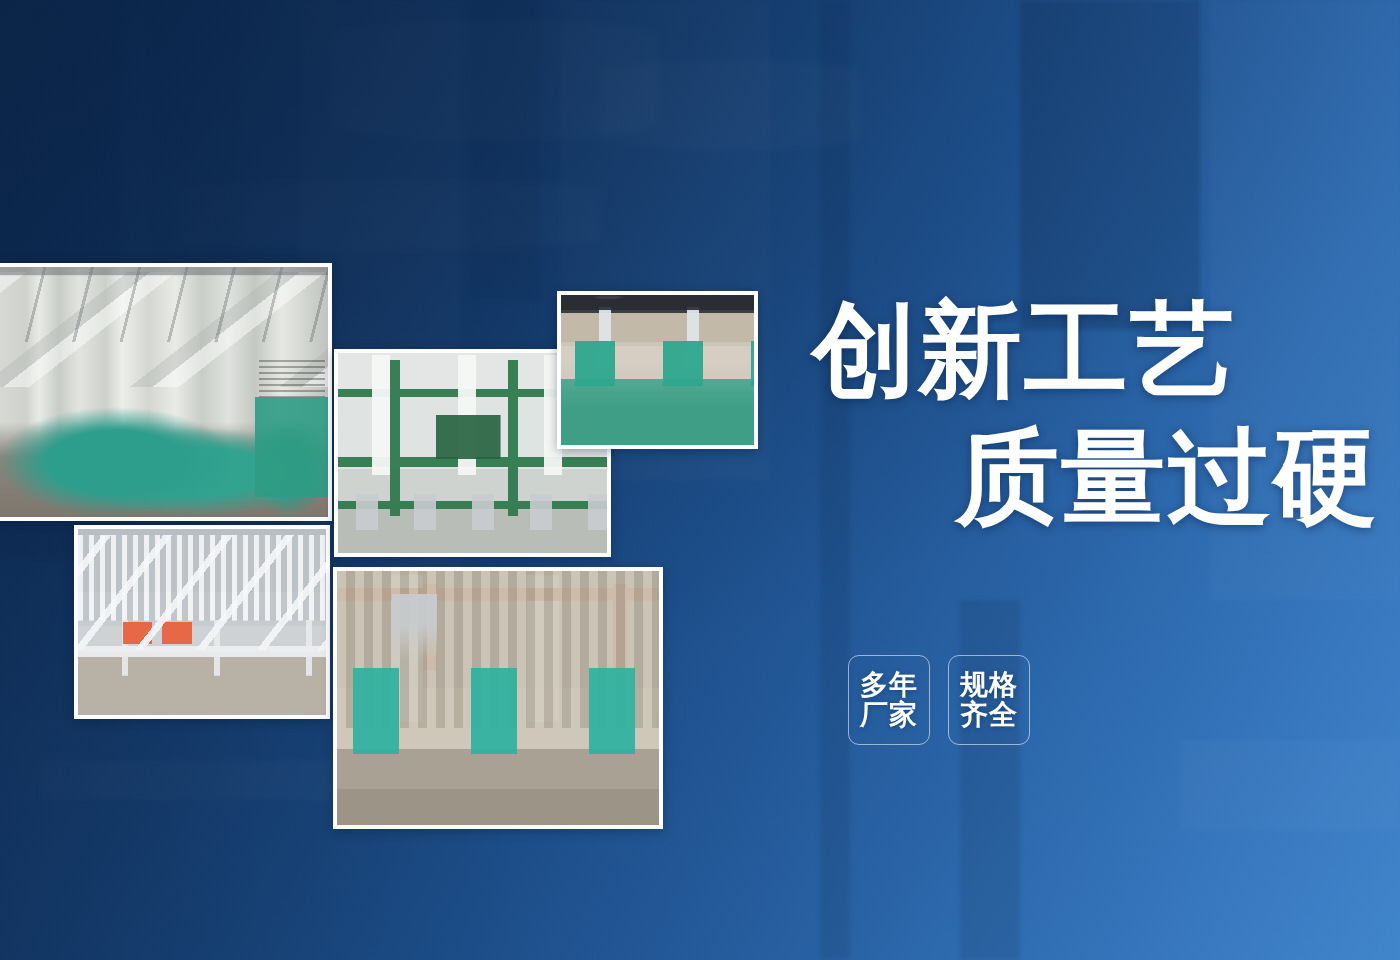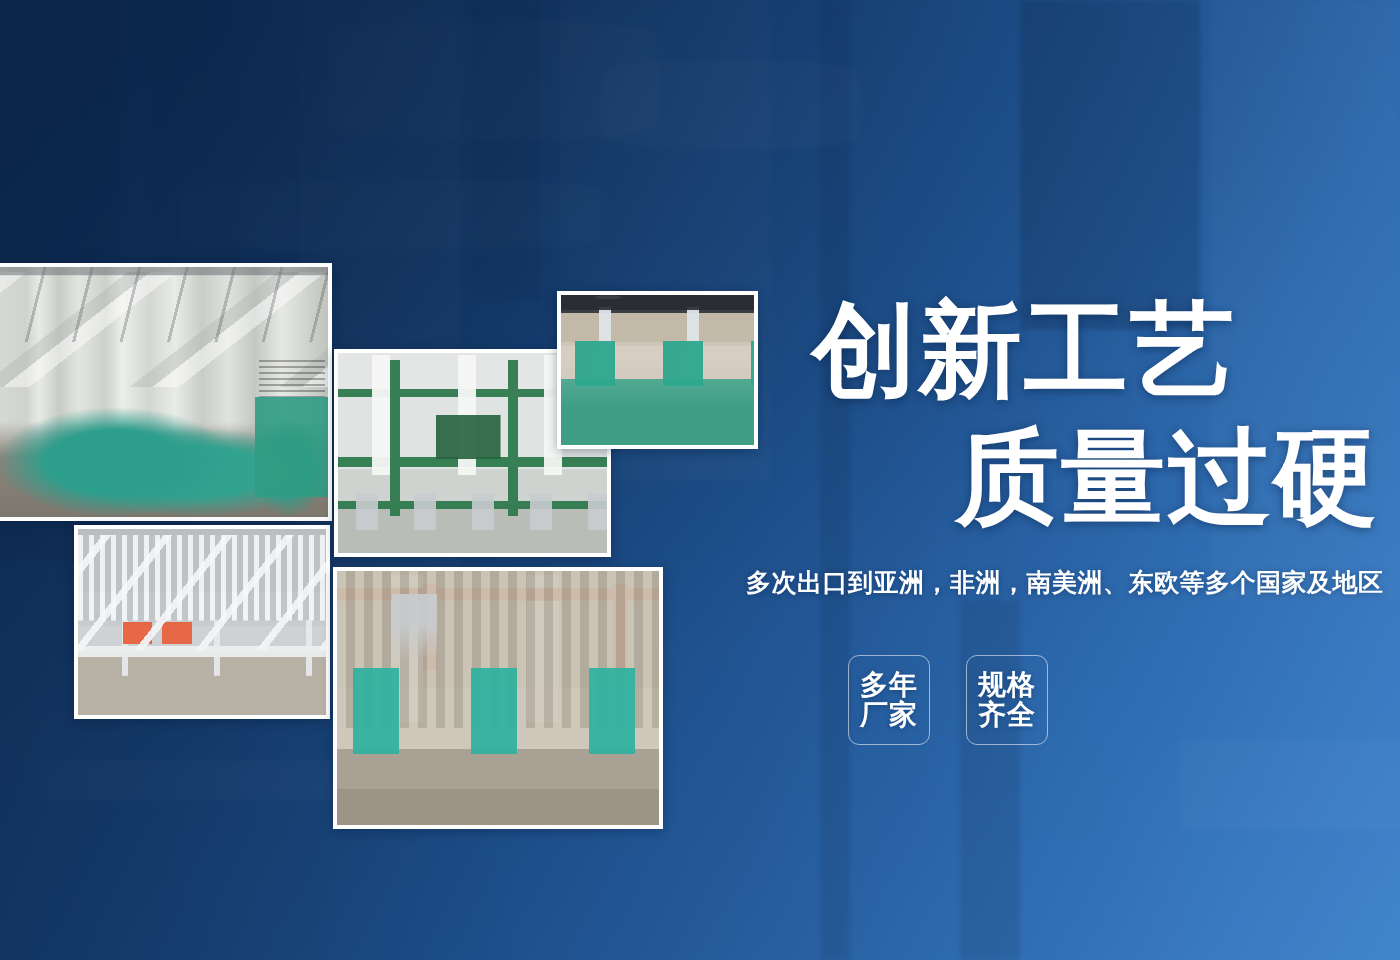--- a/index.html
+++ b/index.html
@@ -282,21 +282,21 @@
     letter-spacing: .5px;
     white-space: nowrap;
     text-shadow: 0 1px 6px rgba(0,24,60,0.4);
   }
 
   .badges {
     position: absolute;
     left: 848px;
     top: 655px;
     display: flex;
-    gap: 36px;
+    gap: 18px;
   }
   .badge {
     width: 82px;
     height: 90px;
     border: 1.5px solid rgba(255,255,255,0.55);
     border-radius: 11px;
     display: flex;
     flex-direction: column;
     align-items: center;
     justify-content: center;
@@ -350,21 +350,20 @@
     <div class="inner"></div>
   </div>
 
   <div class="photo ph5" style="left:333px; top:567px; width:330px; height:262px;">
     <div class="inner"></div>
   </div>
 
   <div class="headline headline-1">创新工艺</div>
   <div class="headline headline-2">质量过硬</div>
 
-  <div class="subtitle">多次出口到亚洲，非洲，南美洲、东欧等多个国家及地区</div>
 
   <div class="badges">
     <div class="badge">
       <span>多年</span>
       <span>厂家</span>
     </div>
     <div class="badge">
       <span>规格</span>
       <span>齐全</span>
     </div>

